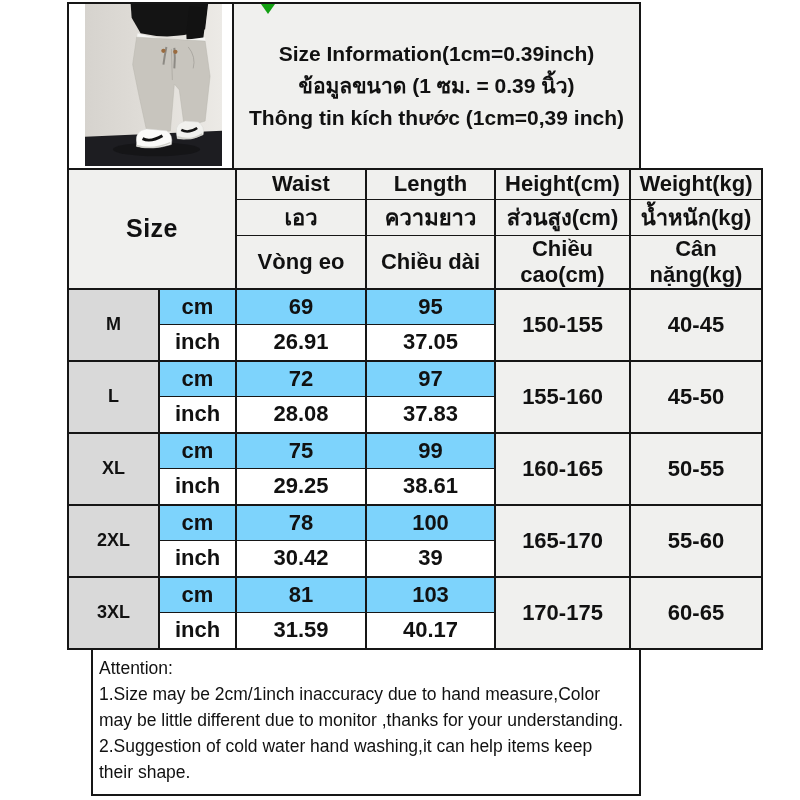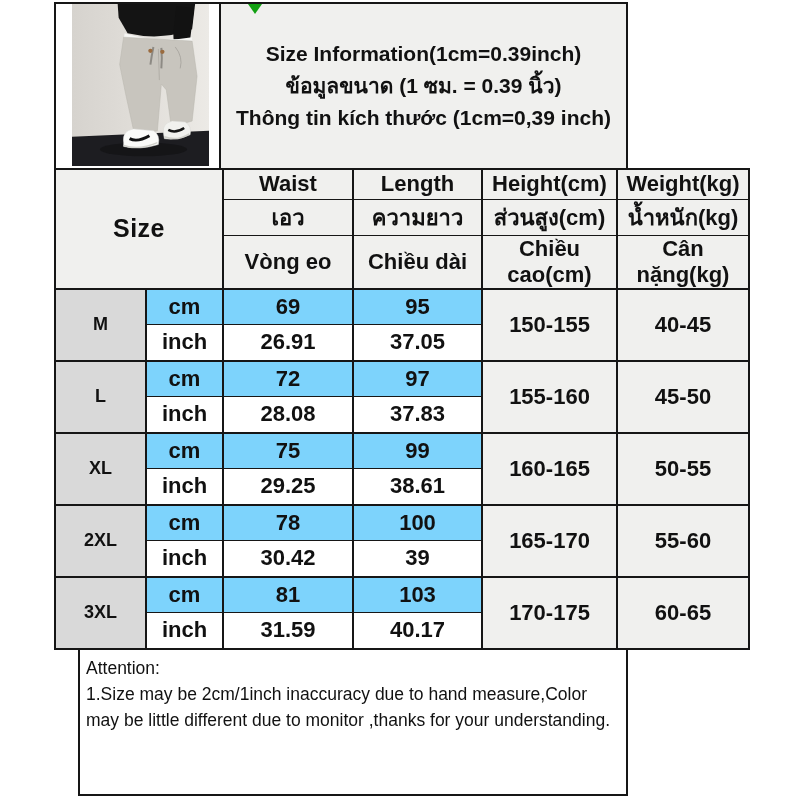--- a/index.html
+++ b/index.html
@@ -6,21 +6,21 @@
   html,body { width:800px; height:800px; }
   body {
     background:#ffffff;
     font-family:"Liberation Sans","DejaVu Sans",sans-serif;
     color:#111;
     position:relative;
     overflow:hidden;
   }
   .content-box {
     position:absolute;
-    left:54px; top:2px;
+    left:67px; top:2px;
     width:574px;
   }
 
   
   .top-section {
     display:flex;
     height:168px;
     border:2px solid #161616;
     background:#f0f0ee;
     position:relative;
@@ -254,15 +254,16 @@
         <td>inch</td>
         <td>31.59</td>
         <td>40.17</td>
       </tr>
     </tbody>
   </table>
 
   <div class="attention-box">
     <div>Attention:</div>
     <div>1.Size may be 2cm/1inch inaccuracy due to hand measure,Color may be little different due to monitor ,thanks for your understanding.</div>
+    <div>2.Suggestion of cold water hand washing,it can help items keep their shape.</div>
   </div>
 
 </div>
 
 </body></html>

